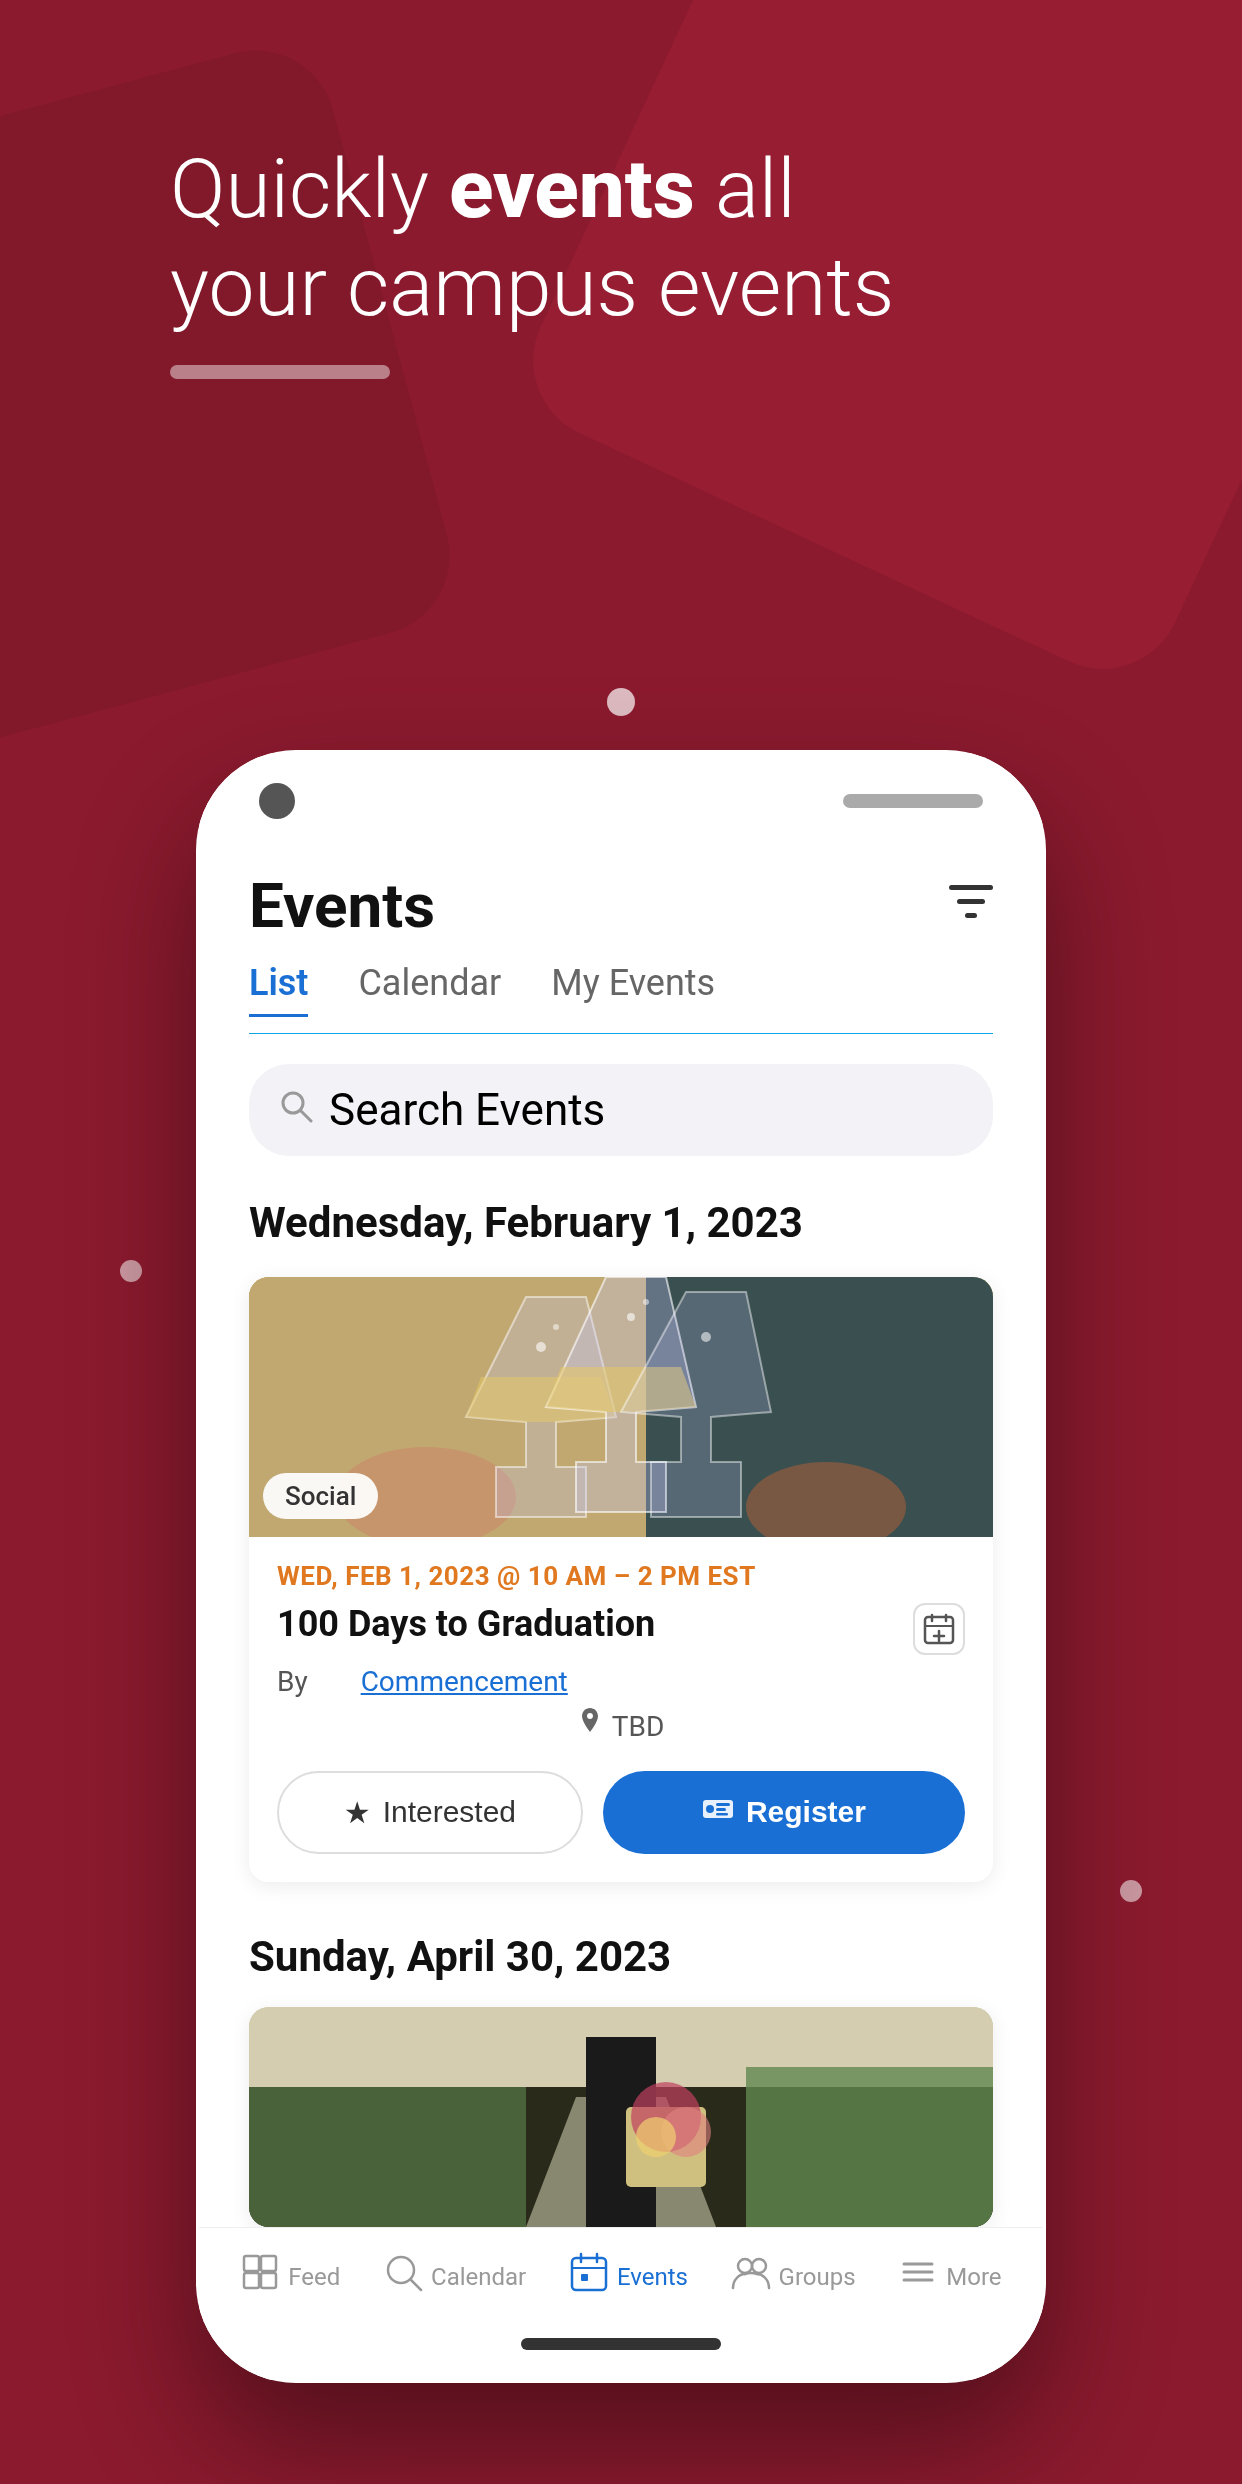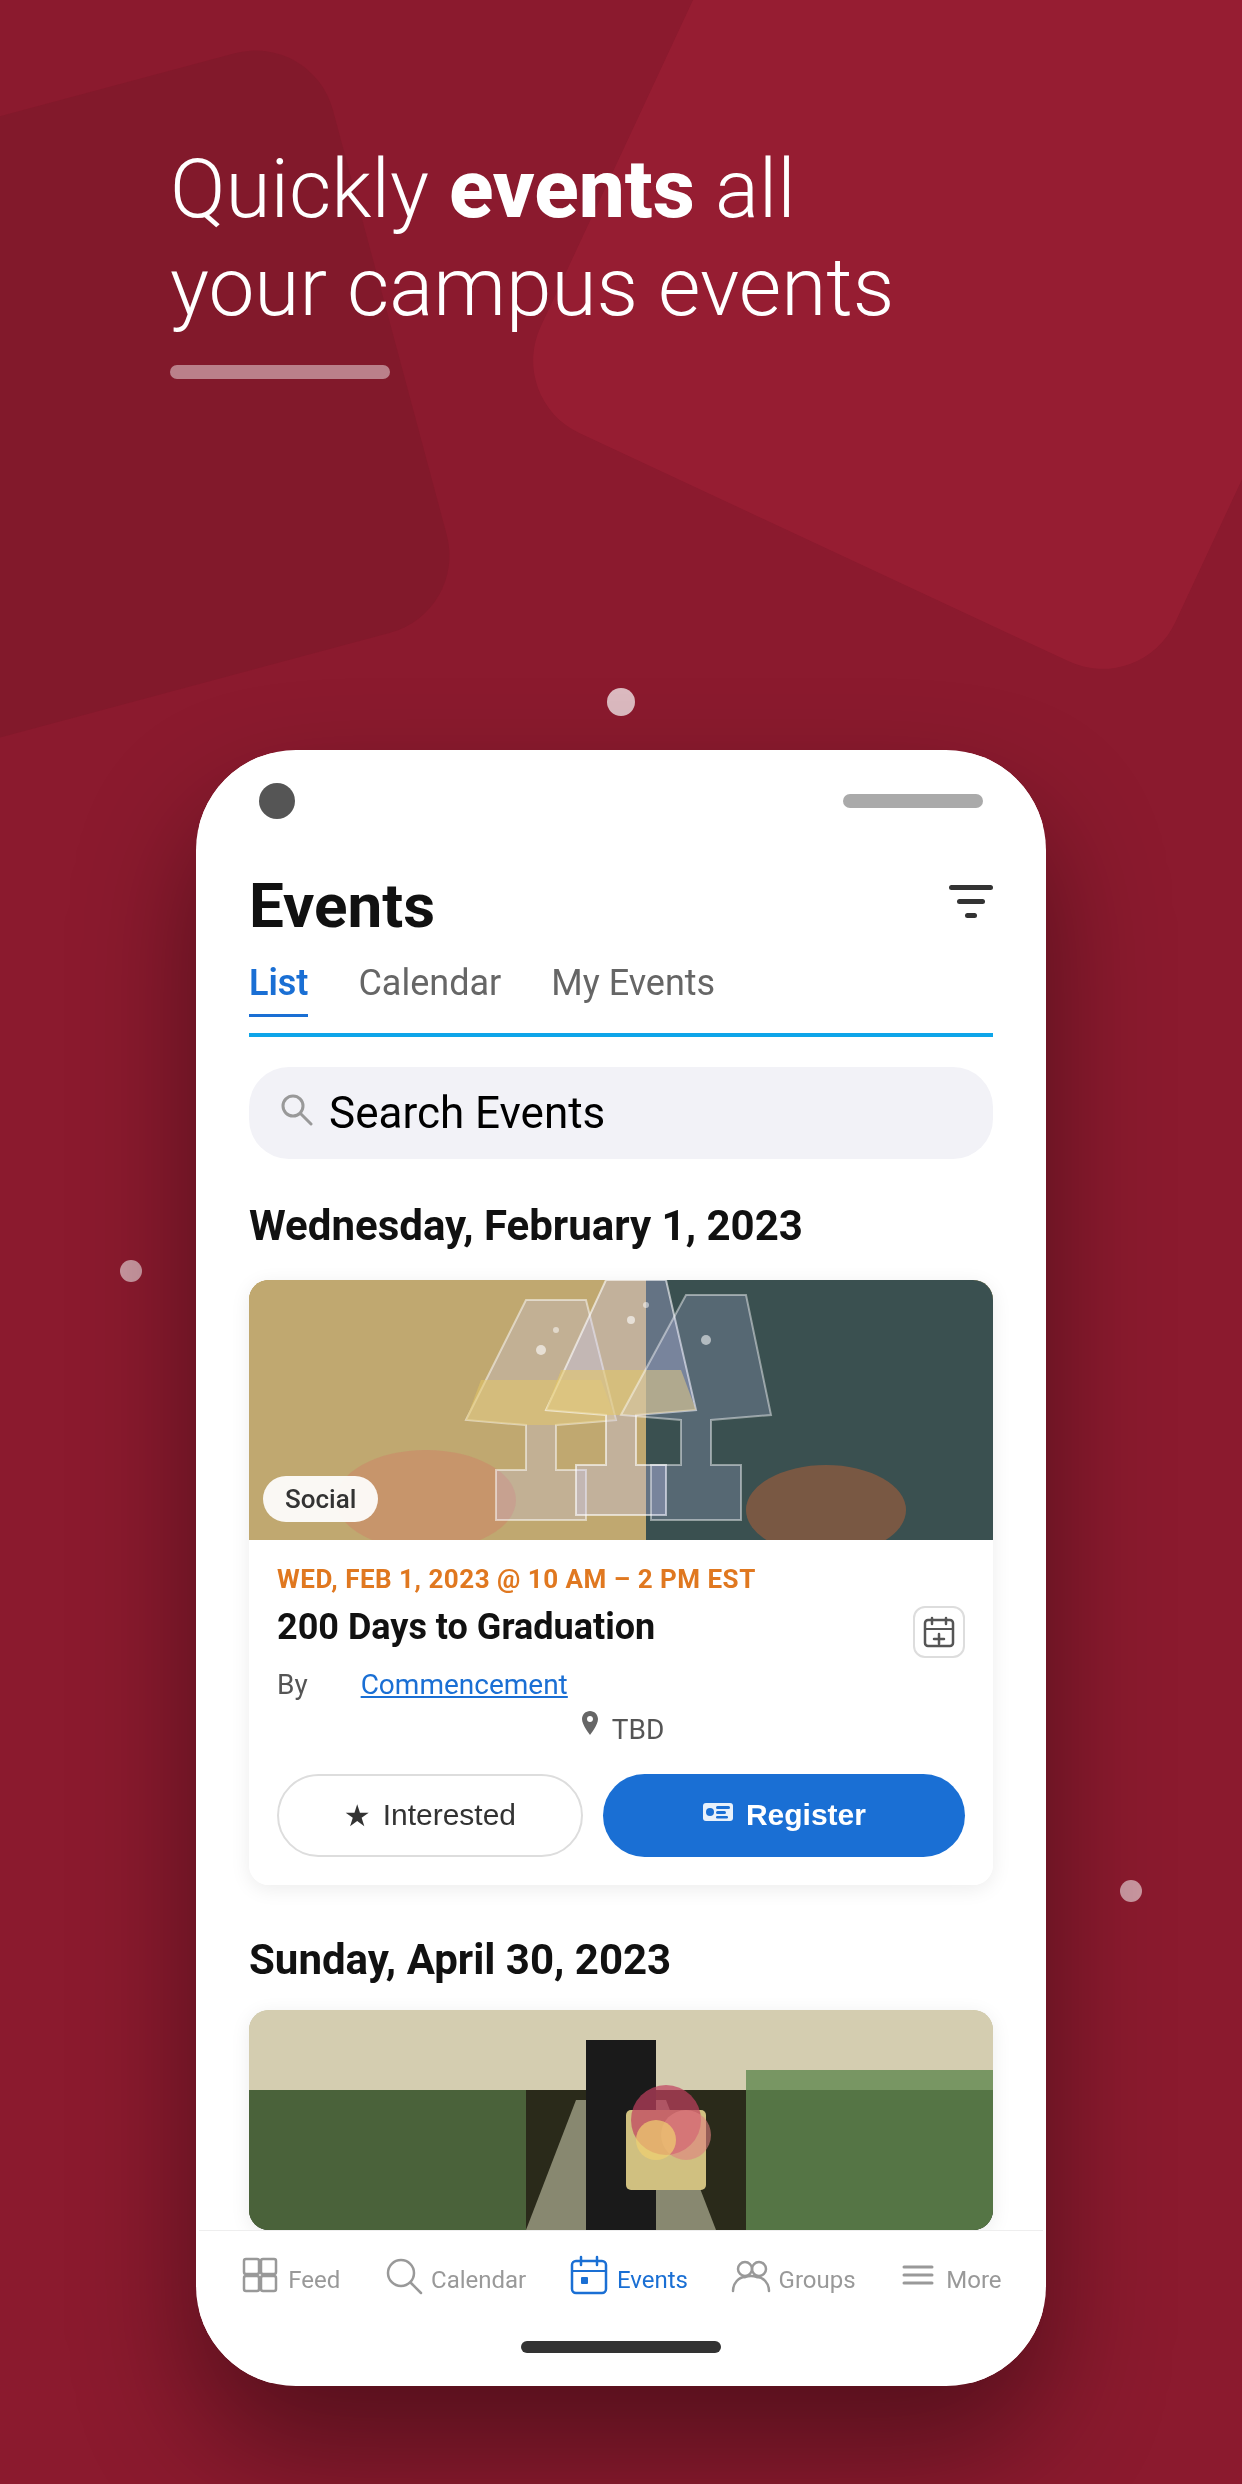--- a/index.html
+++ b/index.html
@@ -151,21 +151,21 @@
     .filter-icon {
       color: #333;
       font-size: 42px;
     }
 
     
     .tabs {
       display: flex;
       gap: 50px;
       margin-bottom: 30px;
-      border-bottom: 4px solid #0ea5e9;
+      border-bottom: 1px solid #0ea5e9;
       padding-bottom: 16px;
     }
     .tab {
       font-size: 36px;
       color: #666;
       cursor: pointer;
       padding-bottom: 10px;
     }
     .tab.active {
       color: #1a6fd4;
@@ -484,21 +484,21 @@
             <circle cx="385" cy="40" r="4" fill="rgba(255,255,255,0.6)"></circle>
             <circle cx="400" cy="25" r="3" fill="rgba(255,255,255,0.5)"></circle>
             <circle cx="460" cy="60" r="5" fill="rgba(255,255,255,0.55)"></circle>
           </svg>
         </div>
         <div class="social-badge">Social</div>
       </div>
       <div class="event-details">
         <div class="event-date-time">WED, FEB 1, 2023 @ 10 AM – 2 PM EST</div>
         <div class="event-title-row">
-          <div class="event-name">200 Days to Graduation</div>
+          <div class="event-name">100 Days to Graduation</div>
           <div class="calendar-add-icon">
             <svg width="32" height="32" viewBox="0 0 32 32" fill="none">
               <rect x="2" y="4" width="28" height="26" rx="3" stroke="#555" stroke-width="2.5"></rect>
               <line x1="9" y1="2" x2="9" y2="8" stroke="#555" stroke-width="2.5" stroke-linecap="round"></line>
               <line x1="23" y1="2" x2="23" y2="8" stroke="#555" stroke-width="2.5" stroke-linecap="round"></line>
               <line x1="2" y1="13" x2="30" y2="13" stroke="#555" stroke-width="2"></line>
               <line x1="16" y1="18" x2="16" y2="28" stroke="#555" stroke-width="2.5" stroke-linecap="round"></line>
               <line x1="11" y1="23" x2="21" y2="23" stroke="#555" stroke-width="2.5" stroke-linecap="round"></line>
             </svg>
           </div>

